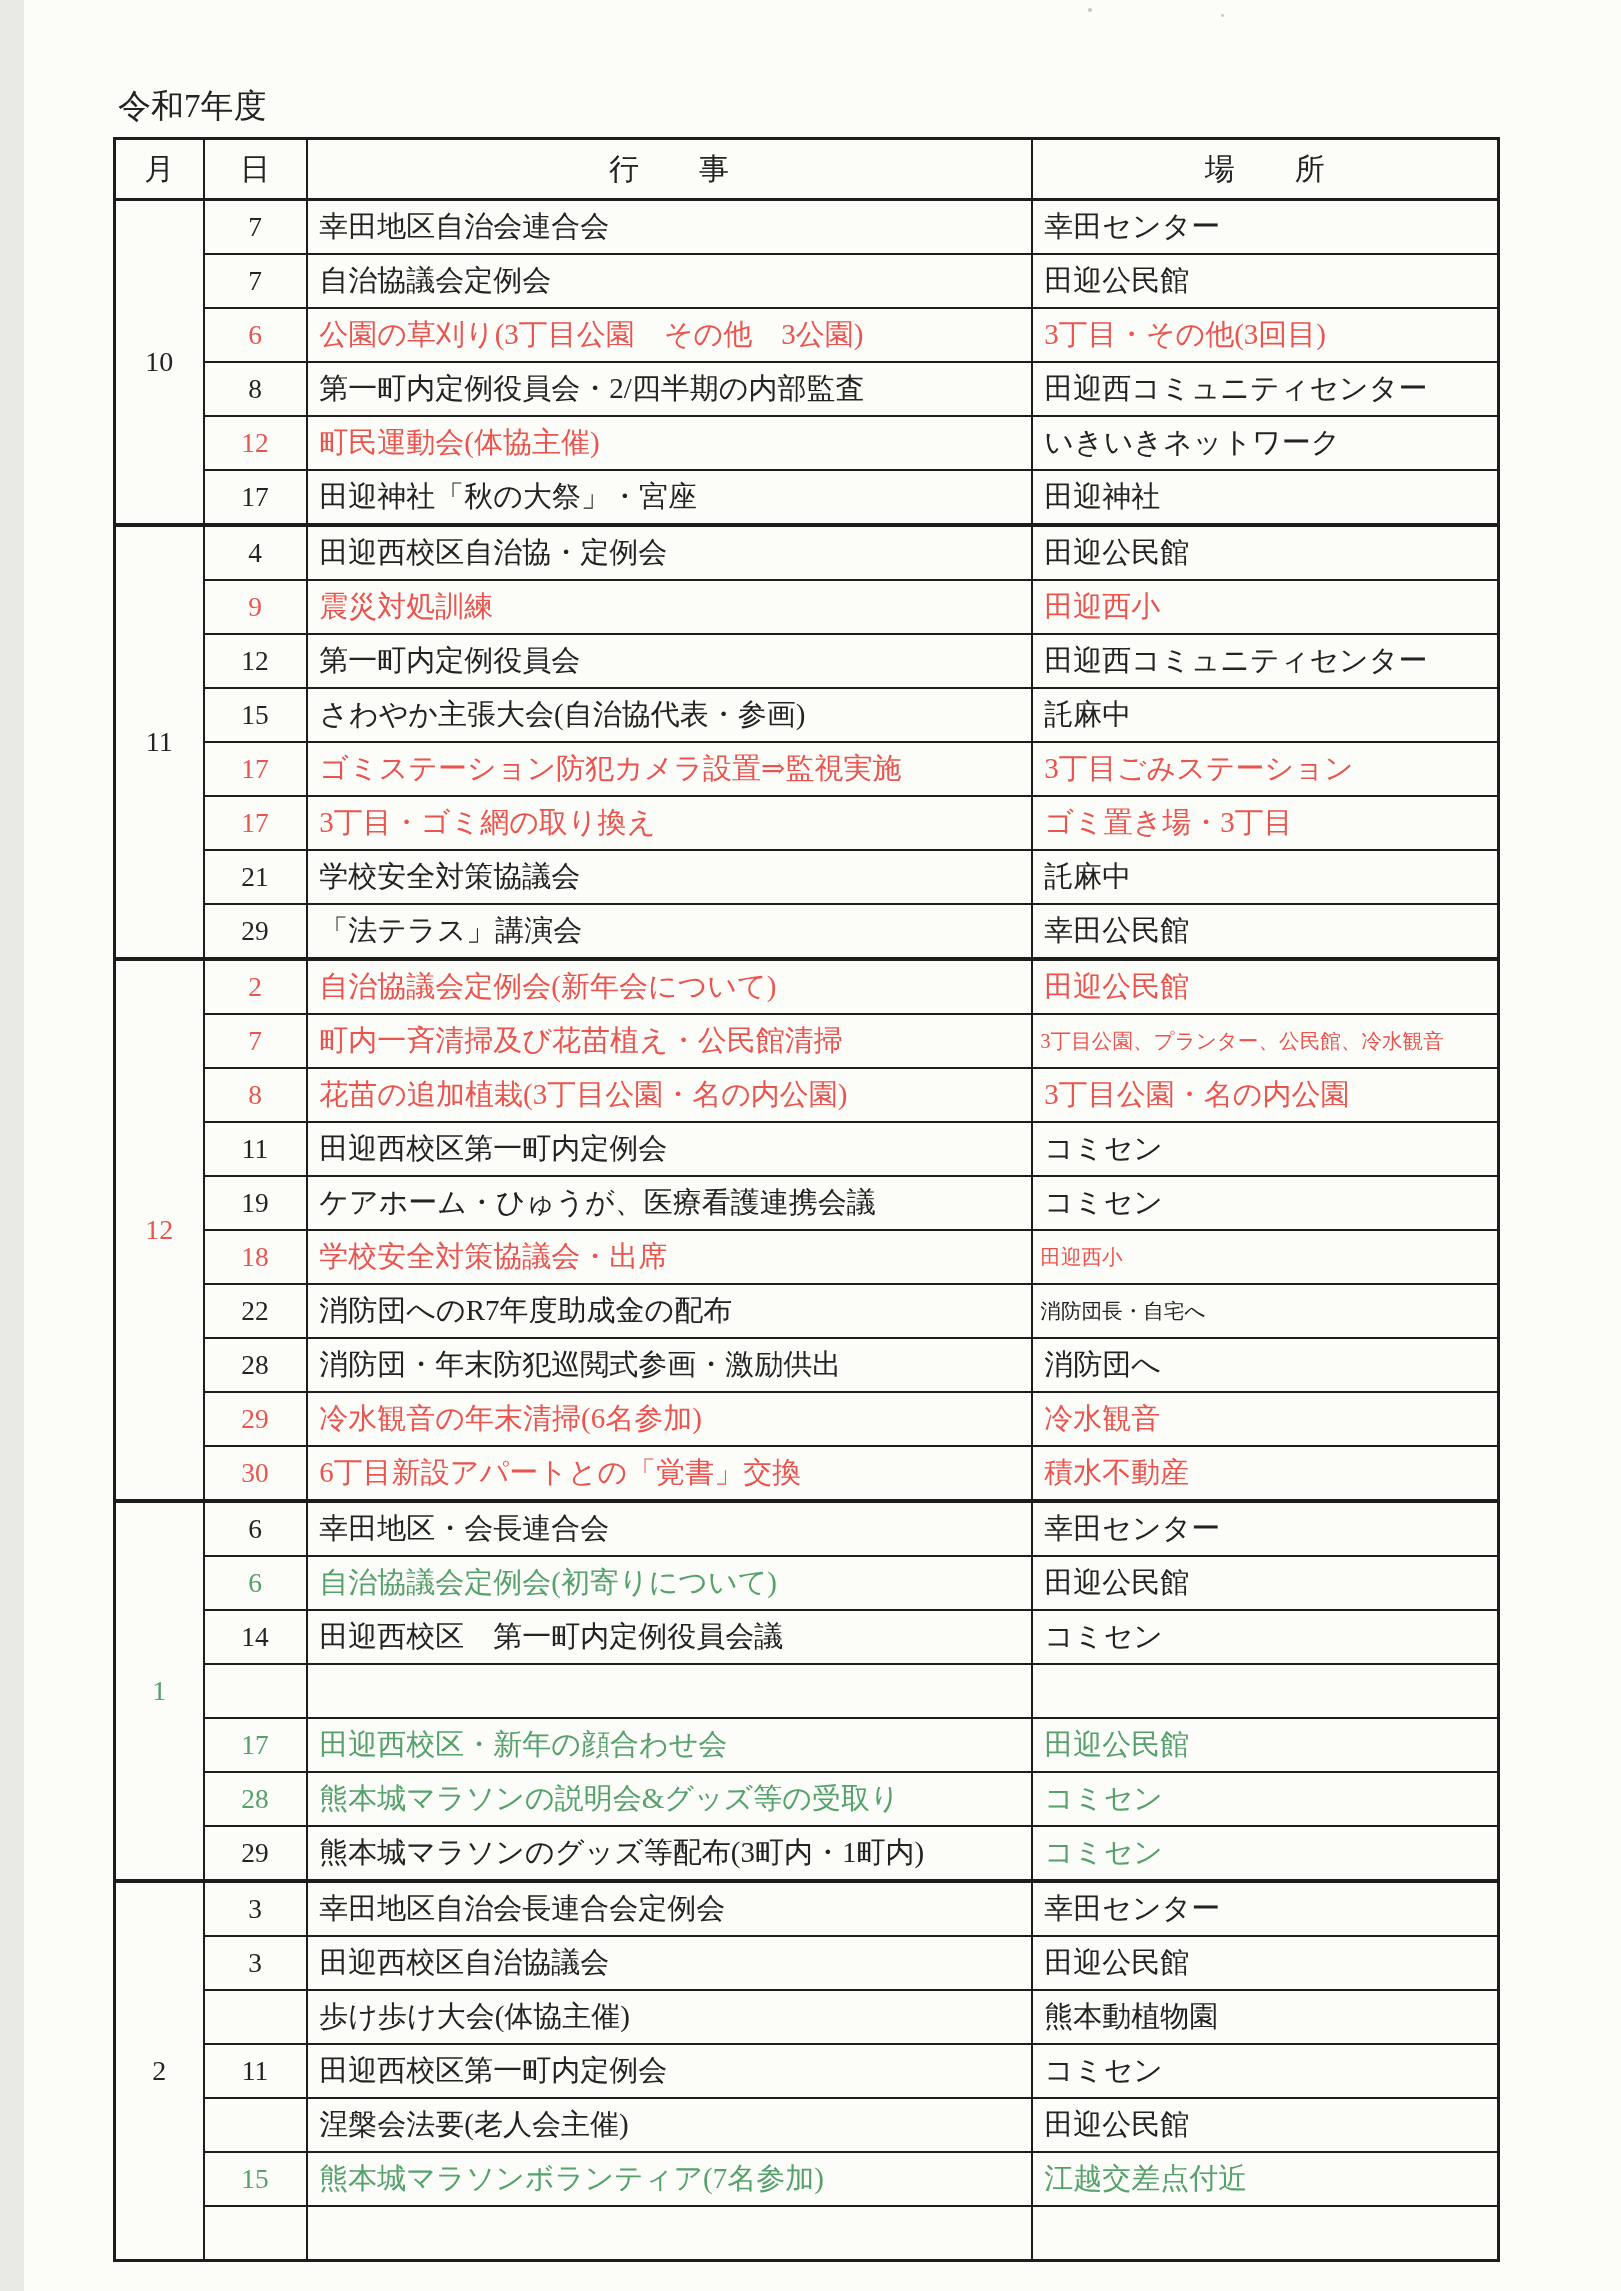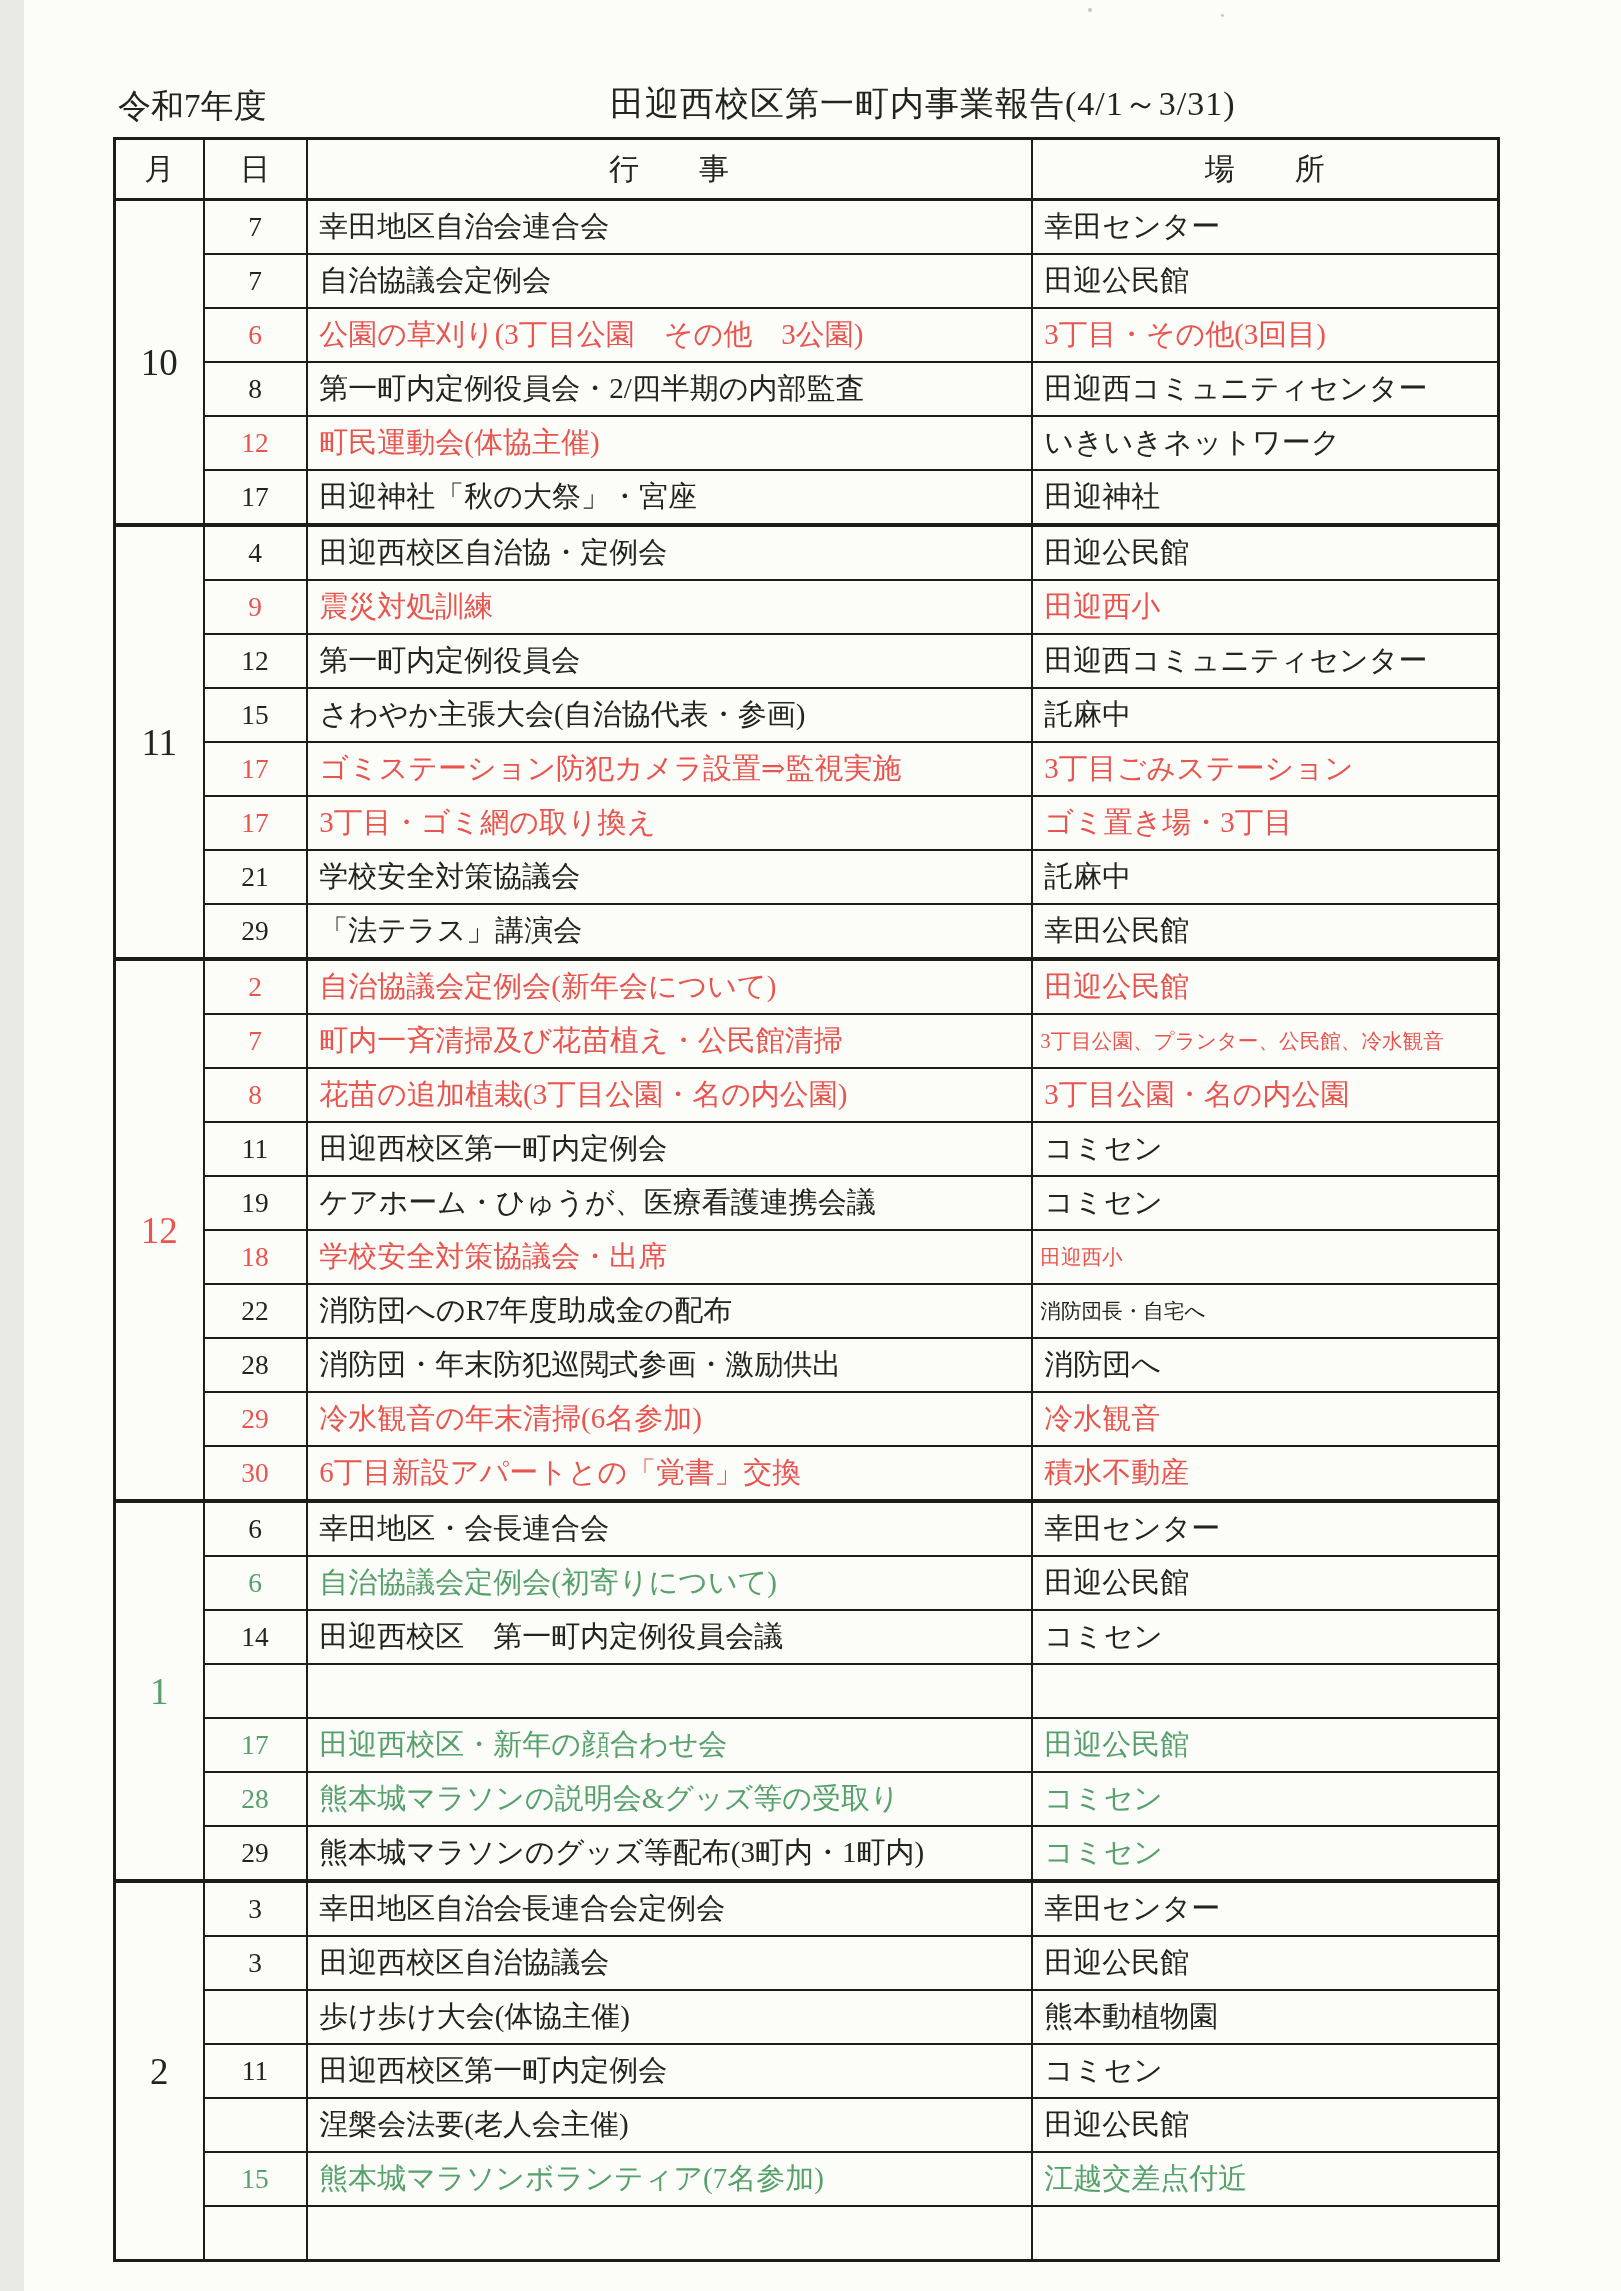--- a/index.html
+++ b/index.html
@@ -21,38 +21,37 @@
     border:2px solid var(--border);
     border-top-width:2.9px;border-bottom-width:2.9px;
     overflow:hidden;white-space:nowrap;
   }
   .report th{
     height:56px;font-weight:normal;font-size:30px;text-align:center;
     border-bottom-width:3.9px;background:var(--paper);
   }
   .report td{height:50px;vertical-align:middle;}
   .report tr.group-start td{border-top-width:4.9px;}
-  td.month{text-align:center;font-size:37px;}
+  td.month{text-align:center;font-size:28px;}
   td.day{text-align:center;font-size:27.4px;}
   td.event,td.place{text-align:left;padding:0 7.8px 0 11.8px;font-size:29px;}
   td.place.small{font-size:20.6px;font-weight:normal;padding-left:7.8px;}
   .c-k{color:var(--ink);}
   .c-r{color:var(--red);}
   .c-g{color:var(--green);}
   .speck{position:absolute;background:#9a9a96;border-radius:50%;opacity:.55;}
 </style>
 </head>
 <body>
 
 <div class="sheet">
   <div class="speck" style="left:1064px;top:7.8px;width:3.9px;height:3.9px;"></div>
   <div class="speck" style="left:1197px;top:13.7px;width:2.9px;height:2.9px;"></div>
 
   <div class="era">令和7年度</div>
-  <div class="doc-title">田迎西校区第一町内事業報告(4/1～3/31)</div>
 
   <table class="report">
     <colgroup>
       <col style="width:89px">
       <col style="width:103px">
       <col style="width:725px">
       <col style="width:467px">
     </colgroup>
     <thead>
       <tr>

